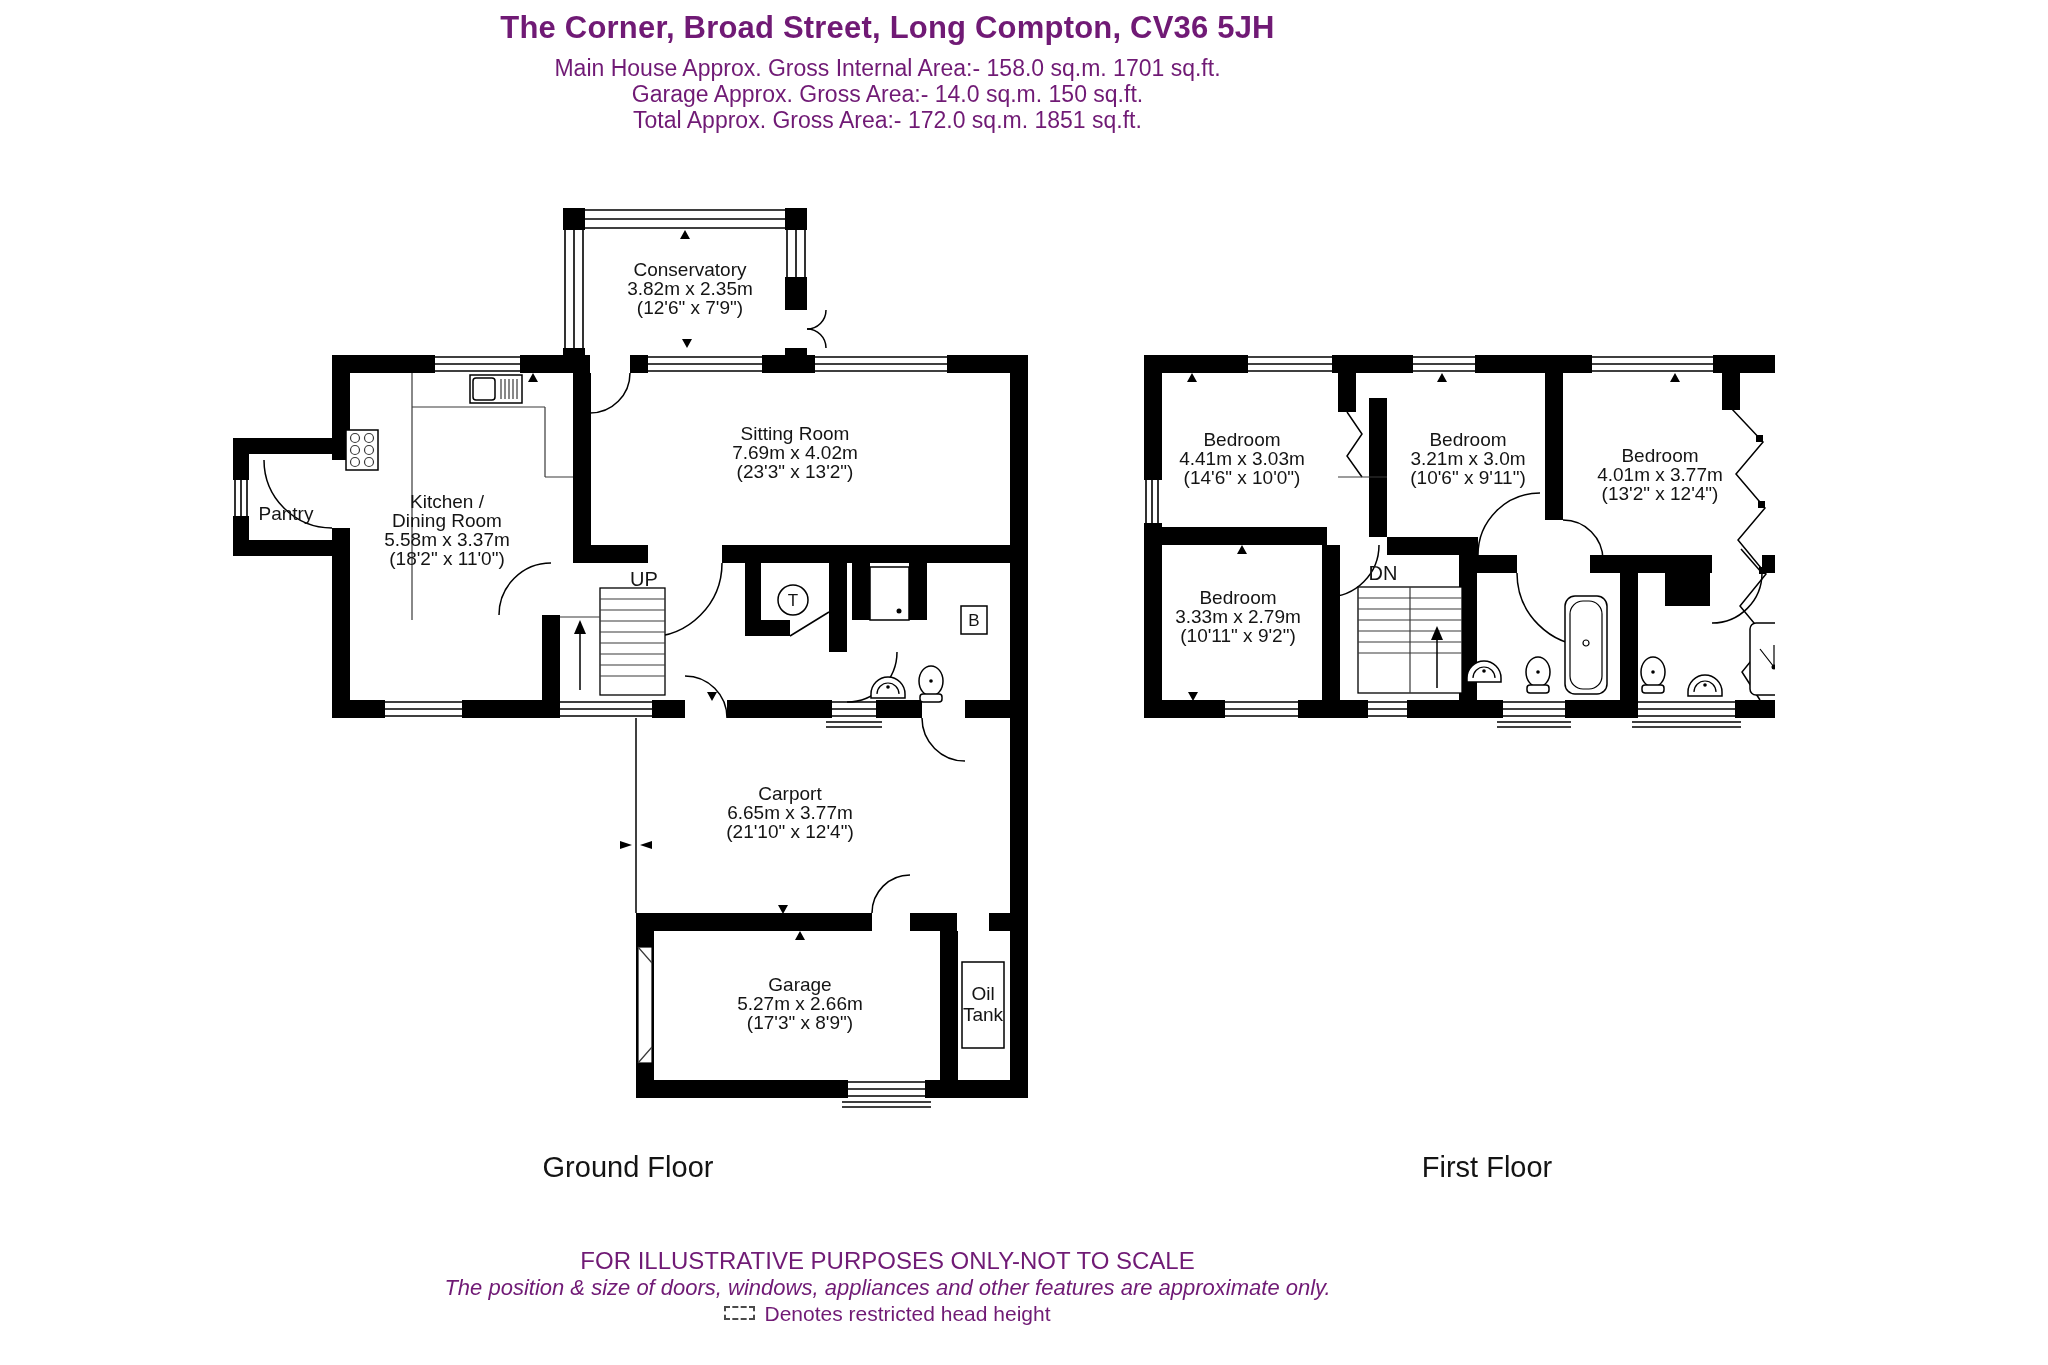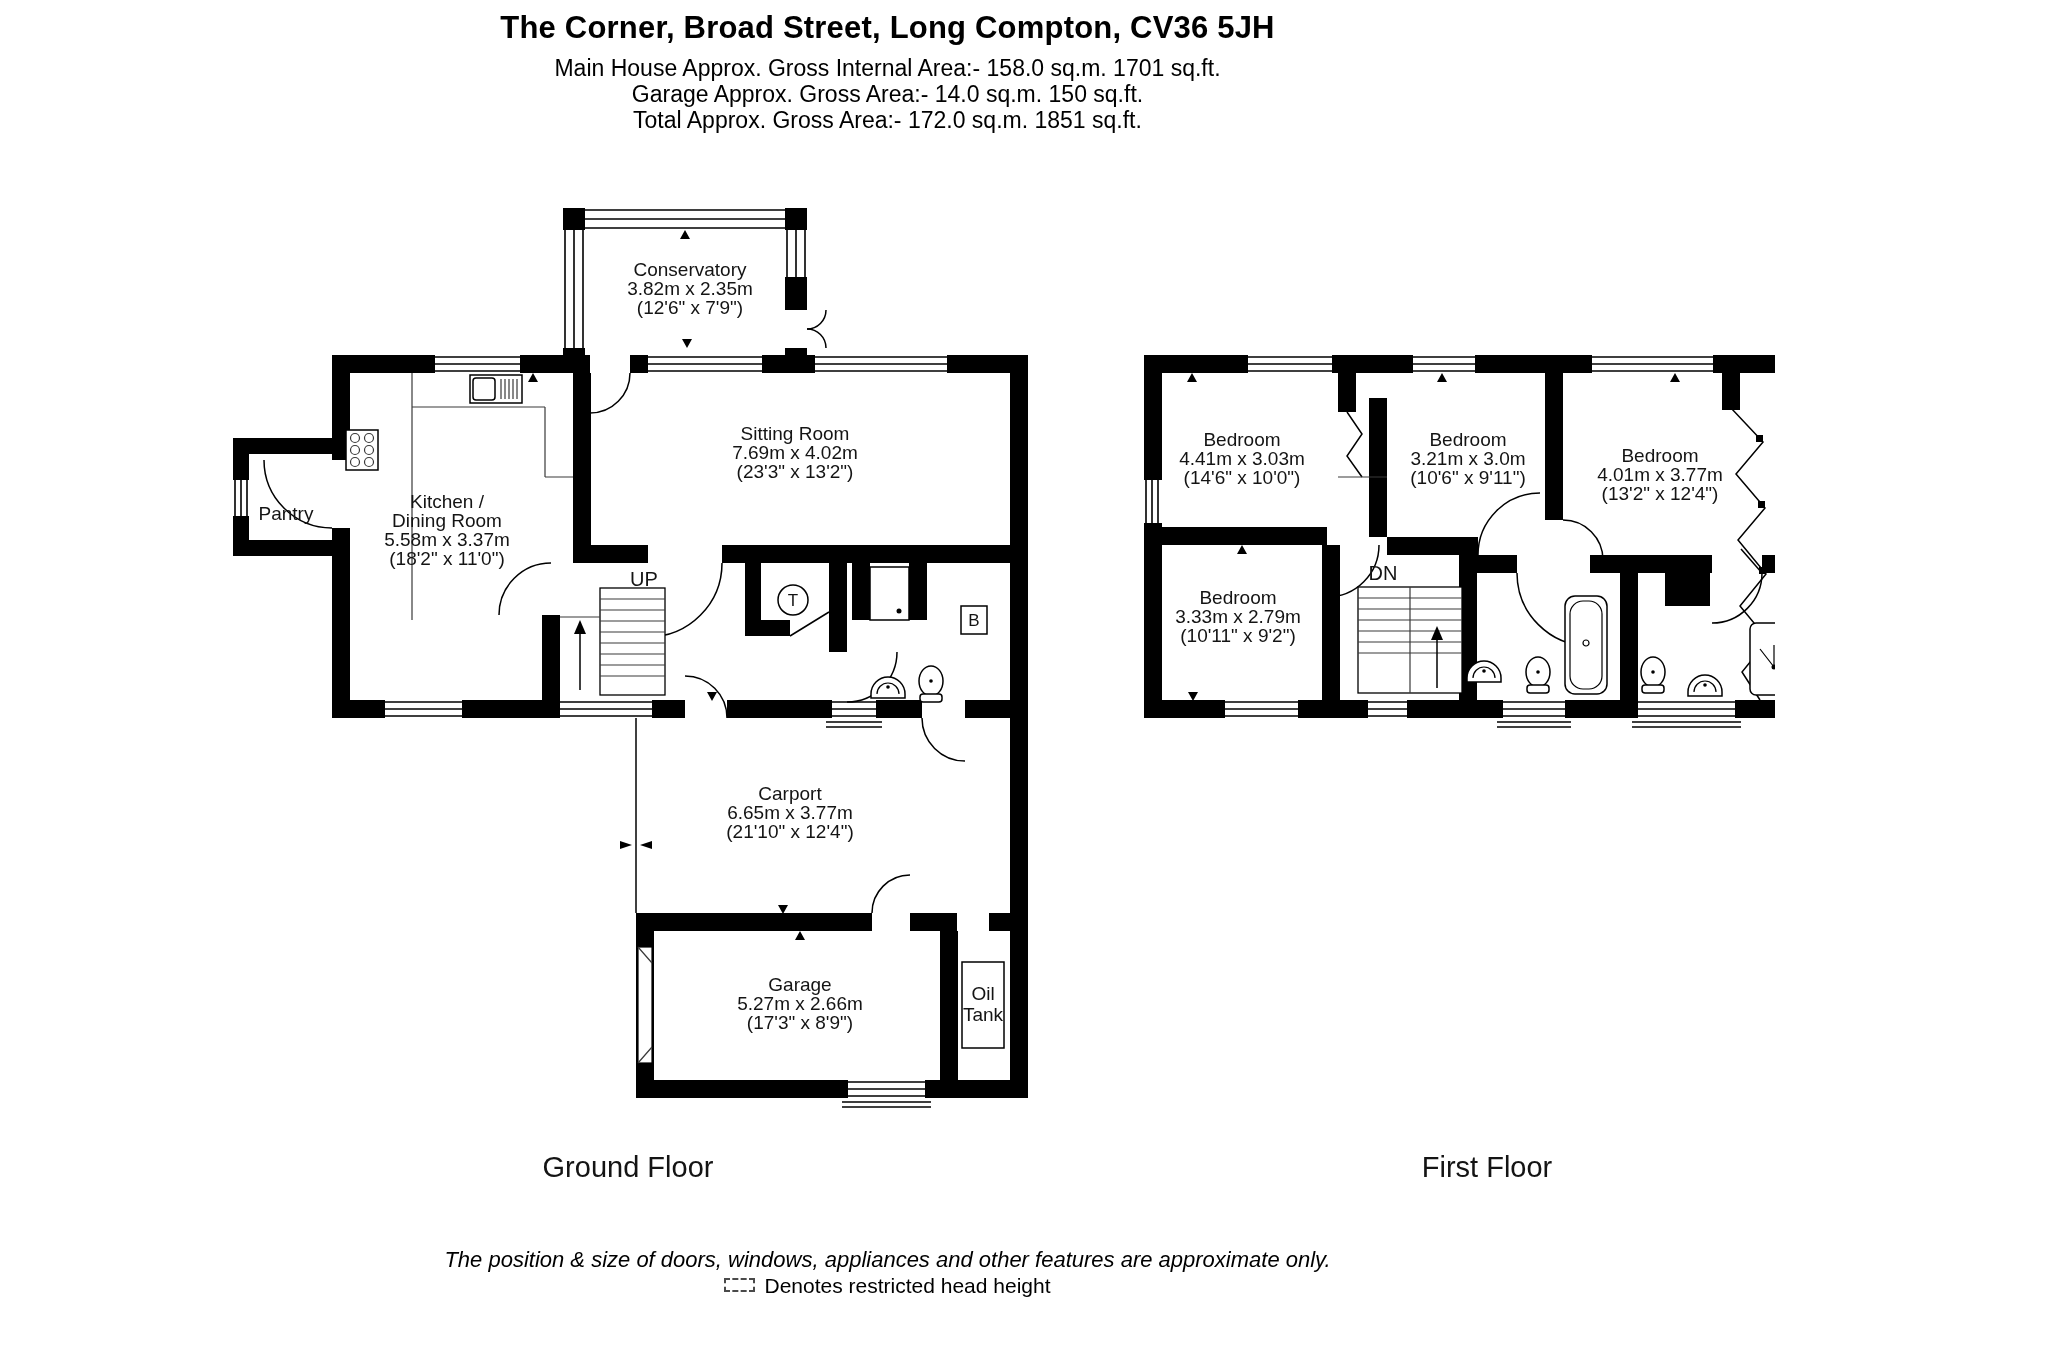--- a/index.html
+++ b/index.html
@@ -1,17 +1,17 @@
 <!DOCTYPE html>
 <html><head>
 <meta charset="utf-8">
 <style>
   html,body{margin:0;padding:0;background:#fff;}
   .page{position:relative;width:1775px;height:1365px;background:#fff;
-        font-family:"Liberation Sans",sans-serif;color:#000000;overflow:hidden;}
+        font-family:"Liberation Sans",sans-serif;color:#701a75;overflow:hidden;}
   .header{position:absolute;top:10px;left:0;width:100%;text-align:center;}
   .title{font-size:31px;font-weight:bold;margin-bottom:9px;letter-spacing:.2px;}
   .sub{font-size:23px;line-height:26px;}
   .footer{position:absolute;top:1247px;left:0;width:100%;text-align:center;}
   .f1{font-size:24px;line-height:28px;}
   .f2{font-size:22px;line-height:26px;font-style:italic;}
   .f3{font-size:21px;line-height:25px;}
   .f4{font-size:22px;line-height:26px;}
   .dash{display:inline-block;width:27px;height:10px;border:2px dashed #4a4a4a;
         vertical-align:middle;margin-right:9px;position:relative;top:-2px;}
@@ -363,19 +363,20 @@
         <polygon points="62,0 10,-8 10,8" fill="#000"></polygon>
         <polygon points="0,62 -8,10 8,10" fill="#000"></polygon>
         <polygon points="-62,0 -10,-8 -10,8" fill="#000"></polygon>
         <circle cx="0" cy="0" r="15" fill="#fff" stroke="#000" stroke-width="1.5"></circle>
       </g>
       <text class="nl" x="1845" y="178" text-anchor="middle">N</text>
     </g>
   </svg>
 
   <div class="footer">
+    <div class="f1">FOR ILLUSTRATIVE PURPOSES ONLY-NOT TO SCALE</div>
     <div class="f2">The position &amp; size of doors, windows, appliances and other features are approximate only.</div>
     <div class="f3">
       <span class="dash"></span><span>Denotes restricted head height</span>
     </div>
   </div>
 
 </div>
 
 </body></html>

